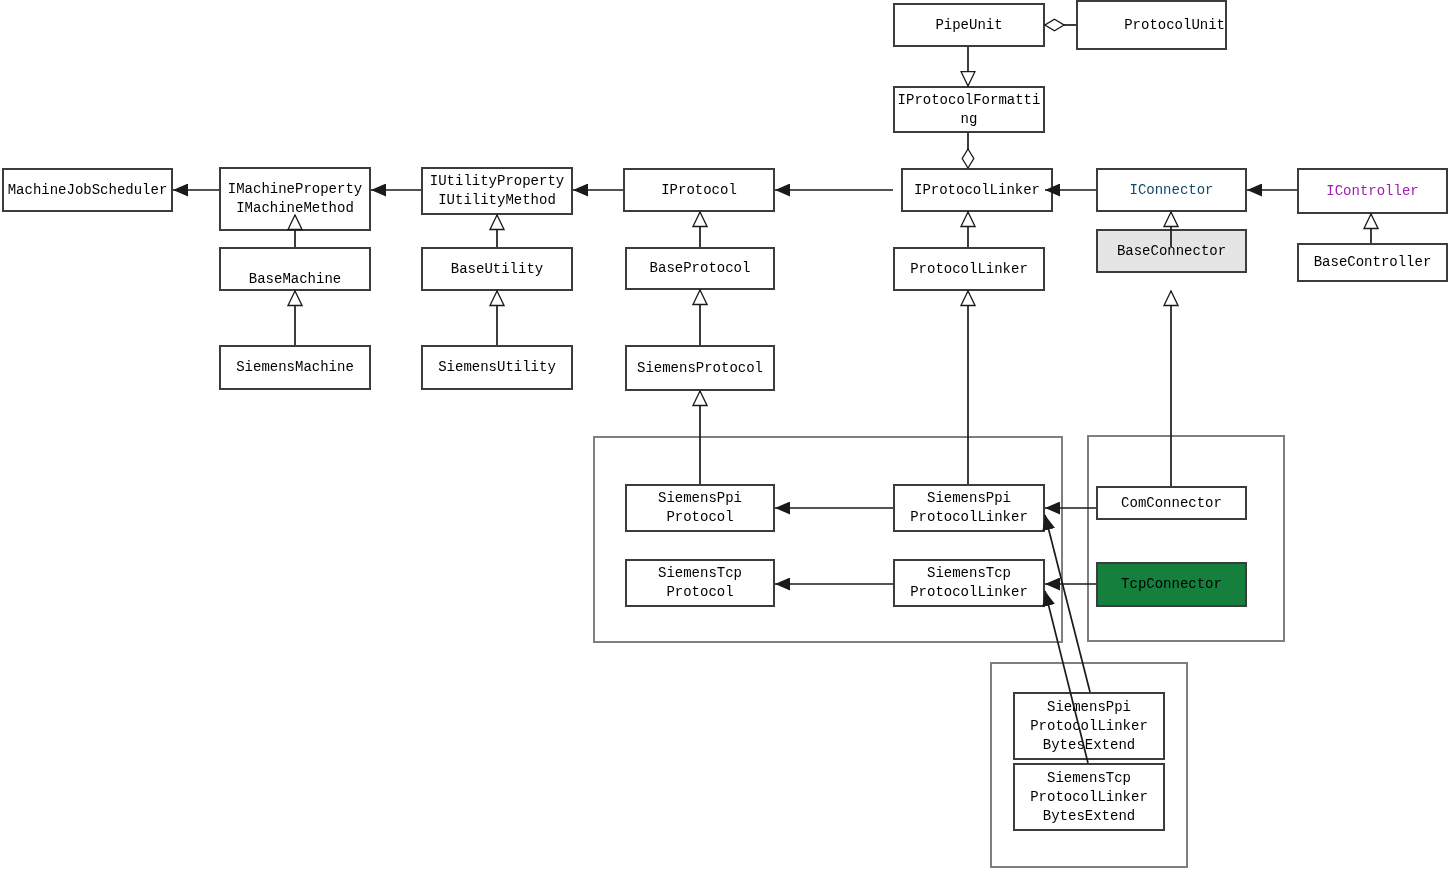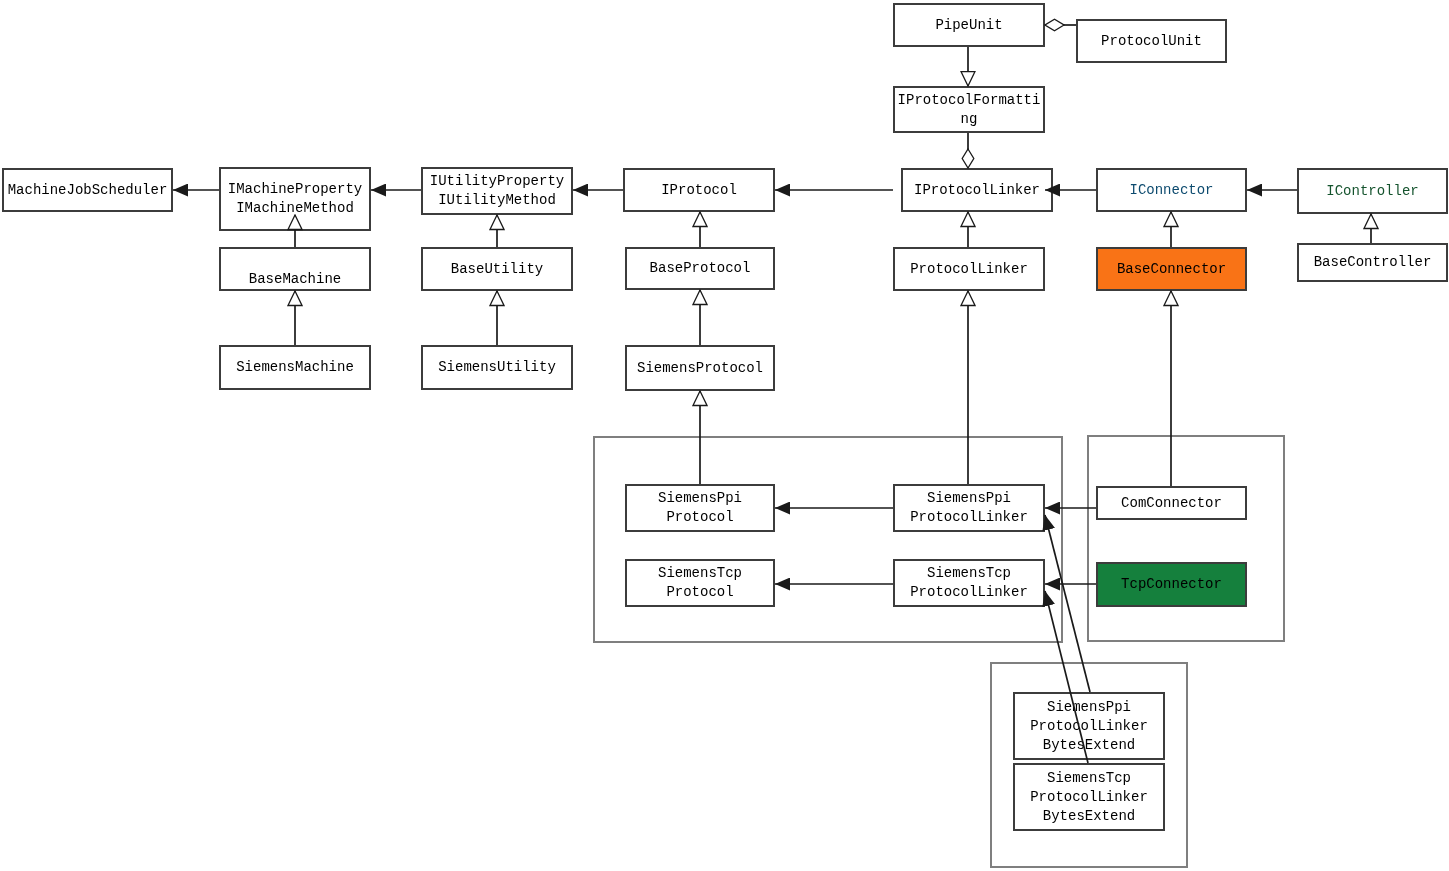--- a/index.html
+++ b/index.html
@@ -57,21 +57,21 @@
 <div id="canvas" style="width: 1449px; height: 871px; background: rgb(255, 255, 255);">
   <div id="groups">
       <div class="group-box" style="left: 593px; top: 436px; width: 470px; height: 207px; border-color: rgb(127, 127, 127);"></div>
       <div class="group-box" style="left: 1087px; top: 435px; width: 198px; height: 207px; border-color: rgb(127, 127, 127);"></div>
       <div class="group-box" style="left: 990px; top: 662px; width: 198px; height: 206px; border-color: rgb(127, 127, 127);"></div>
     </div>
   <div id="nodes">
       <div class="class-box" style="left: 893px; top: 3px; width: 152px; height: 44px; border-color: rgb(60, 60, 60); background: rgb(255, 255, 255); color: rgb(0, 0, 0);">
         <div>PipeUnit</div>
       </div>
-      <div class="class-box" style="left: 1076px; top: 19px; width: 151px; height: 44px; border-color: rgb(60, 60, 60); background: rgb(255, 255, 255); color: rgb(0, 0, 0);">
+      <div class="class-box" style="left: 1076px; top: 0; width: 151px; height: 50px; border-color: rgb(60, 60, 60); background: rgb(255, 255, 255); color: rgb(0, 0, 0); align-items: flex-end;">
         <div>ProtocolUnit</div>
       </div>
       <div class="class-box" style="left: 893px; top: 86px; width: 152px; height: 47px; border-color: rgb(60, 60, 60); background: rgb(255, 255, 255); color: rgb(0, 0, 0);">
         <div>IProtocolFormatti</div>
         <div>ng</div>
       </div>
       <div class="class-box" style="left: 2px; top: 168px; width: 171px; height: 44px; border-color: rgb(60, 60, 60); background: rgb(255, 255, 255); color: rgb(0, 0, 0);">
         <div>MachineJobScheduler</div>
       </div>
       <div class="class-box" style="left: 219px; top: 167px; width: 152px; height: 64px; border-color: rgb(60, 60, 60); background: rgb(255, 255, 255); color: rgb(0, 0, 0);">
@@ -84,36 +84,36 @@
       </div>
       <div class="class-box" style="left: 623px; top: 168px; width: 152px; height: 44px; border-color: rgb(60, 60, 60); background: rgb(255, 255, 255); color: rgb(0, 0, 0);">
         <div>IProtocol</div>
       </div>
       <div class="class-box" style="left: 893px; top: 168px; width: 152px; height: 44px; border-color: rgb(60, 60, 60); background: rgb(255, 255, 255); color: rgb(0, 0, 0); margin-left: 8px;">
         <div>IProtocolLinker</div>
       </div>
       <div class="class-box" style="left: 1096px; top: 168px; width: 151px; height: 44px; border-color: rgb(60, 60, 60); background: rgb(255, 255, 255); color: #0c4a6e;">
         <div>IConnector</div>
       </div>
-      <div class="class-box" style="left: 1297px; top: 168px; width: 151px; height: 46px; border-color: rgb(60, 60, 60); background: rgb(255, 255, 255); color: #14532d;">
+      <div class="class-box" style="left: 1297px; top: 168px; width: 151px; height: 46px; border-color: rgb(60, 60, 60); background: rgb(255, 255, 255); color: #a21caf;">
         <div>IController</div>
       </div>
       <div class="class-box" style="left: 219px; top: 247px; width: 152px; height: 44px; border-color: rgb(60, 60, 60); background: rgb(255, 255, 255); color: rgb(0, 0, 0); justify-content: flex-end;">
         <div>BaseMachine</div>
       </div>
       <div class="class-box" style="left: 421px; top: 247px; width: 152px; height: 44px; border-color: rgb(60, 60, 60); background: rgb(255, 255, 255); color: rgb(0, 0, 0);">
         <div>BaseUtility</div>
       </div>
       <div class="class-box" style="left: 625px; top: 247px; width: 150px; height: 43px; border-color: rgb(60, 60, 60); background: rgb(255, 255, 255); color: rgb(0, 0, 0);">
         <div>BaseProtocol</div>
       </div>
       <div class="class-box" style="left: 893px; top: 247px; width: 152px; height: 44px; border-color: rgb(60, 60, 60); background: rgb(255, 255, 255); color: rgb(0, 0, 0);">
         <div>ProtocolLinker</div>
       </div>
-      <div class="class-box" style="left: 1096px; top: 247px; width: 151px; height: 44px; border-color: rgb(60, 60, 60); background: #f97316; color: rgb(0, 0, 0);">
+      <div class="class-box" style="left: 1096px; top: 229px; width: 151px; height: 44px; border-color: rgb(60, 60, 60); background: #e5e5e5; color: rgb(0, 0, 0);">
         <div>BaseConnector</div>
       </div>
       <div class="class-box" style="left: 1297px; top: 243px; width: 151px; height: 39px; border-color: rgb(60, 60, 60); background: rgb(255, 255, 255); color: rgb(0, 0, 0);">
         <div>BaseController</div>
       </div>
       <div class="class-box" style="left: 219px; top: 345px; width: 152px; height: 45px; border-color: rgb(60, 60, 60); background: rgb(255, 255, 255); color: rgb(0, 0, 0);">
         <div>SiemensMachine</div>
       </div>
       <div class="class-box" style="left: 421px; top: 345px; width: 152px; height: 45px; border-color: rgb(60, 60, 60); background: rgb(255, 255, 255); color: rgb(0, 0, 0);">
         <div>SiemensUtility</div>

